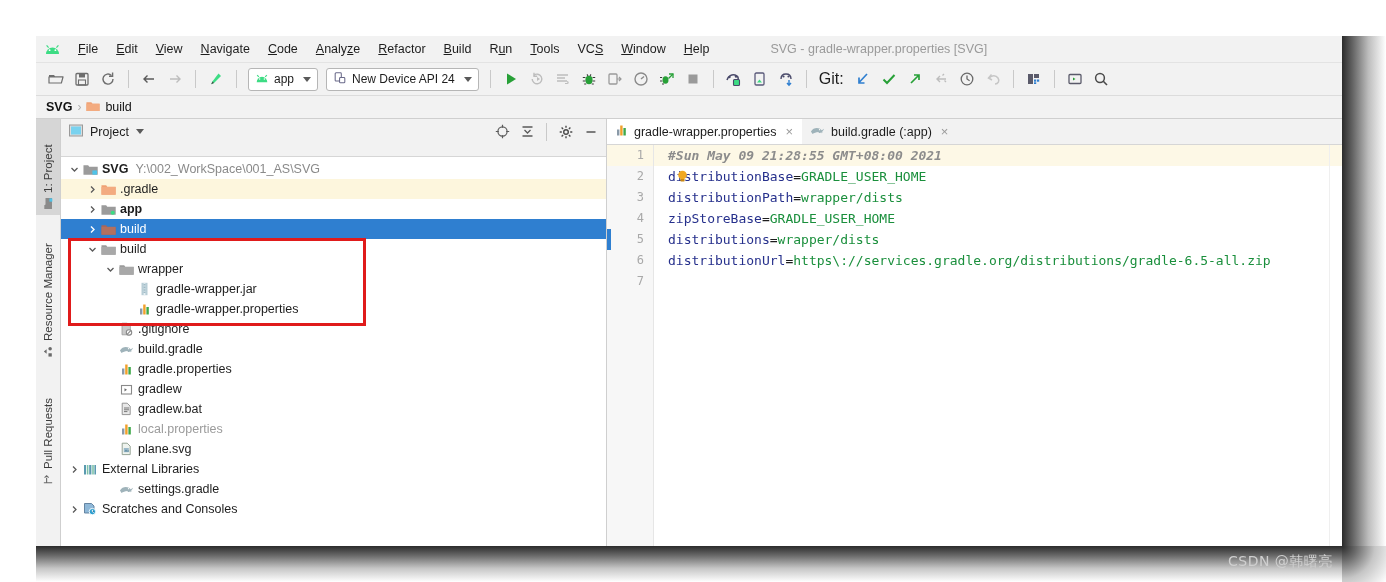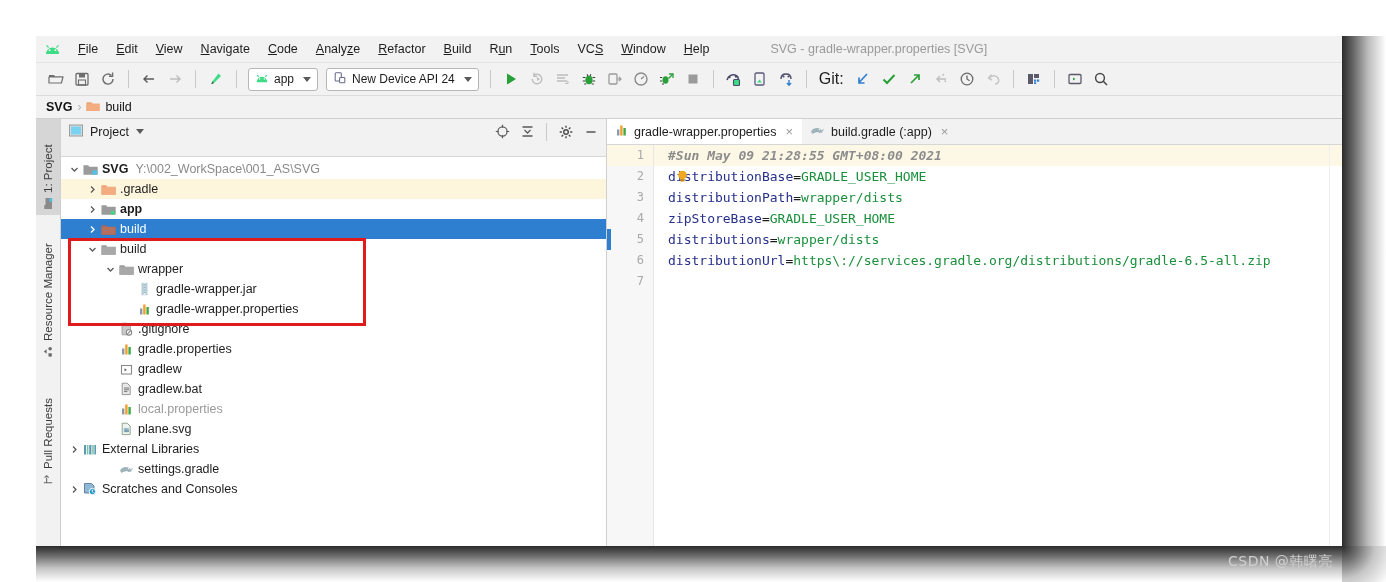--- a/index.html
+++ b/index.html
@@ -557,20 +557,30 @@
             <span class="ficon">
               <svg width="13" height="14" viewBox="0 0 13 14">
                   <path d="M2 1.2h5.2l3.2 3.2v8.4H2z" fill="#c9c9c9" stroke="#9a9a9a" stroke-width="0.8"></path>
                   <circle cx="9" cy="10.4" r="2.7" fill="#fff" stroke="#8a8a8a" stroke-width="1.1"></circle>
                   <path d="M7.1 12.3 10.9 8.5" stroke="#8a8a8a" stroke-width="1.1"></path>
                 </svg>
             </span>
             <span class="lbl">.gitignore</span>
           </div>
 
+          <div class="row">
+            <span class="arrow" style="margin-left:42px;"></span>
+            <span class="ficon">
+              <svg width="15" height="12" viewBox="0 0 16 12">
+                  <path d="M1 7.5c2-3.5 6-4.5 9-3.2 1.6.7 2.6 2 2.6 2L15 4.6c-.4 1.6-1.8 2.6-1.8 2.6.3 1.4-.6 2.3-.6 2.3l-.5-1.2c-1 .8-2.6 1-2.6 1L9 8.2c-2.6.4-4.7.9-6.3 2z" fill="#9fb3ba"></path>
+                  <circle cx="10.2" cy="5.6" r="0.7" fill="#fff"></circle>
+                </svg>
+            </span>
+            <span class="lbl">build.gradle</span>
+          </div>
 
           <div class="row">
             <span class="arrow" style="margin-left:42px;"></span>
             <span class="ficon">
               <svg width="13" height="14" viewBox="0 0 13 14">
                   <rect x="2" y="6.5" width="2.4" height="6" fill="#8a9aa8"></rect>
                   <rect x="5.2" y="2.5" width="2.4" height="10" fill="#f0a02a"></rect>
                   <rect x="8.4" y="5" width="2.4" height="7.5" fill="#3fa84a"></rect>
                 </svg>
             </span>

